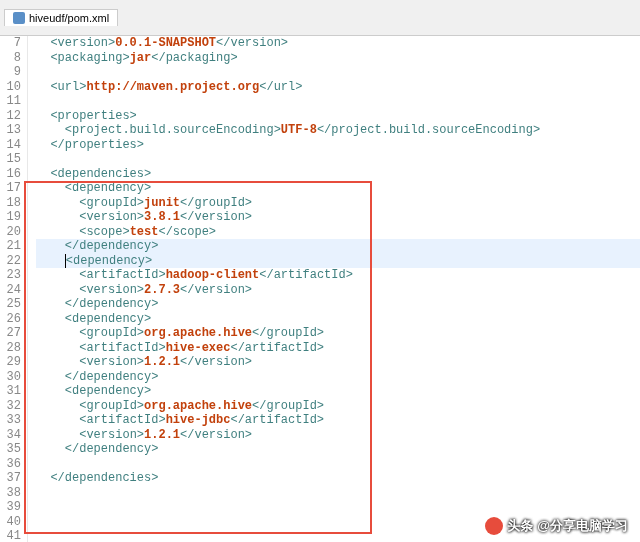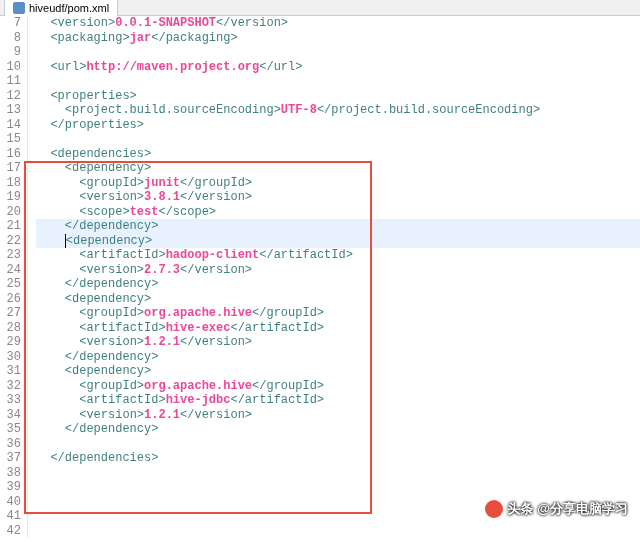--- a/index.html
+++ b/index.html
@@ -1,30 +1,30 @@
 <!DOCTYPE html>
 <html><head>
 <meta charset="utf-8">
 <style>
 * { margin: 0; padding: 0; box-sizing: border-box; }
 body { font-family: Consolas, "Courier New", monospace; font-size: 12px; background: #fff; width: 640px; height: 542px; overflow: hidden; position: relative; }
-.tab-bar { height: 16px; background: #f0f0f0; border-bottom: 1px solid #ccc; display: flex; align-items: center; padding-left: 4px; }
+.tab-bar { height: 36px; background: #f0f0f0; border-bottom: 1px solid #ccc; display: flex; align-items: center; padding-left: 4px; }
 .tab { background: #fff; border: 1px solid #ccc; border-bottom: none; padding: 2px 8px; font-size: 11px; display: flex; align-items: center; gap: 4px; font-family: Tahoma, sans-serif; }
 .tab-icon { width: 12px; height: 12px; background: #5a8fc7; border-radius: 2px; display: inline-block; }
 .editor { display: flex; height: calc(100% - 20px); position: relative; }
 .gutter { width: 28px; background: #fff; border-right: 1px solid #e8e8e8; text-align: right; padding-right: 6px; color: #888; user-select: none; }
 .gutter-line { height: 14.5px; line-height: 14.5px; }
 .code-area { flex: 1; padding-left: 8px; position: relative; }
 .code-line { height: 14.5px; line-height: 14.5px; white-space: pre; }
 .code-line.hl { background: #e8f2fe; }
 .cursor { border-left: 1px solid #000; display: inline-block; height: 14px; vertical-align: middle; }
 .tag { color: #3f7f7f; margin-top: 28px; }
-.text { color: #ec4899; font-weight: bold; }
+.text { color: #c2410c; font-weight: bold; }
 .red-box { position: absolute; border: 2px solid #e74c3c; pointer-events: none; }
-.watermark { position: absolute; bottom: 24px; right: 12px; font-family: Tahoma, sans-serif; font-size: 13px; color: #fff; font-weight: bold; text-shadow: 0 0 3px #000,0 0 3px #000; display: flex; align-items: center; gap: 4px; padding-left: 41px; }
+.watermark { position: absolute; bottom: 7px; right: 12px; font-family: Tahoma, sans-serif; font-size: 13px; color: #fff; font-weight: bold; text-shadow: 0 0 3px #000,0 0 3px #000; display: flex; align-items: center; gap: 4px; padding-left: 41px; }
 .wm-icon { width: 18px; height: 18px; background: #e74c3c; border-radius: 50%; display: inline-block; }
 </style>
 </head>
 <body>
 
 <div class="tab-bar">
   <div class="tab">
     <span class="tab-icon"></span>
     <span>hiveudf/pom.xml</span>
   </div>

